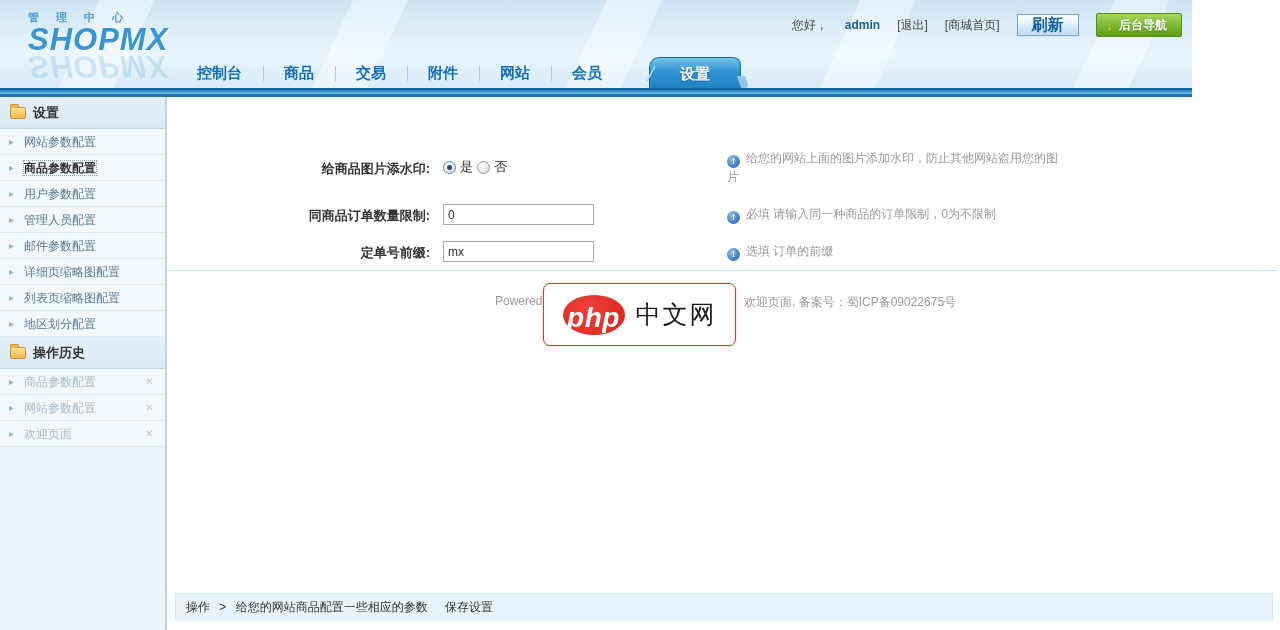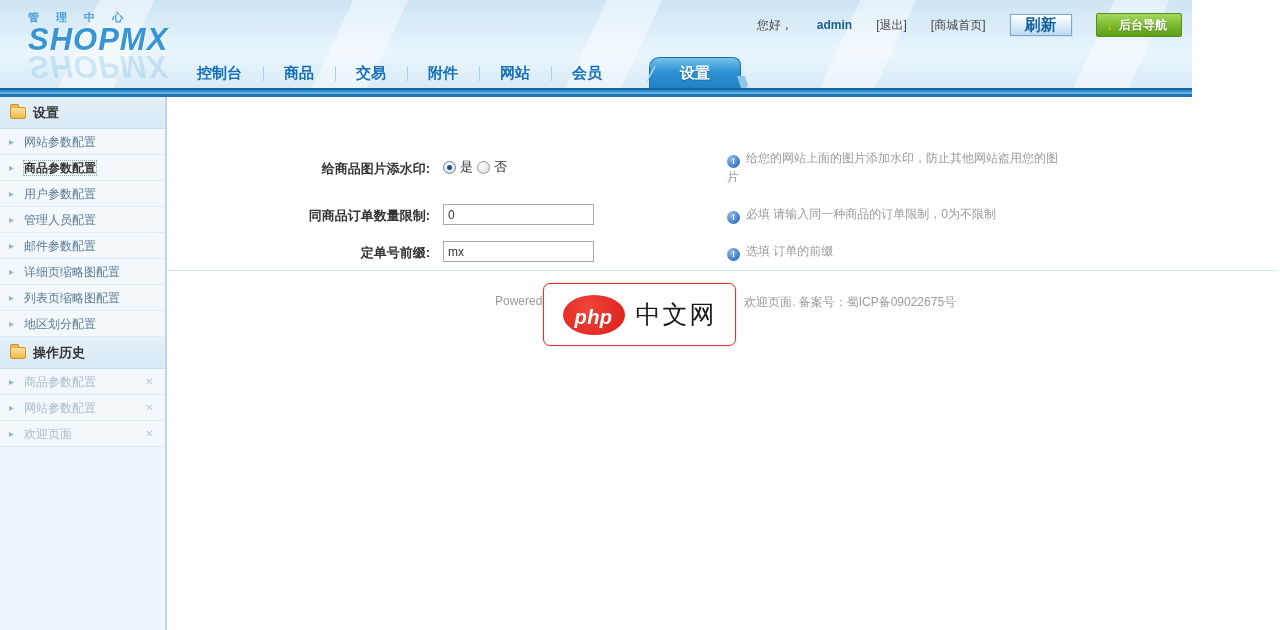--- a/index.html
+++ b/index.html
@@ -13,34 +13,34 @@
       linear-gradient(180deg,#cde4f4 0%,#e9f5fc 55%,#d3e8f5 100%);
   }
   .stripe { position:absolute; left:0; bottom:0; width:100%; height:9px;
     background:linear-gradient(180deg,#15669f 0 2px,#2f8bc9 2px 4px,#64b2e0 4px 6px,#1d74b6 6px 9px); }
 
   .logo { position:absolute; left:28px; top:10px; }
   .logo-top { font-size:11px; color:#4d9fd6; letter-spacing:7px; font-weight:bold; }
   .logo-main { position:relative; display:inline-block; font-size:31px; font-weight:bold; font-style:italic; color:#3795d4; letter-spacing:1px; text-shadow:1px 1px 1px rgba(255,255,255,.9); line-height:30px; }
   .logo-reflect { position:absolute; left:0; top:26px; transform:scaleY(-1); opacity:.18; }
 
-  .user-area { position:absolute; top:13px; right:10px; display:flex; align-items:center; gap:24px; font-size:12px; color:#444; }
+  .user-area { position:absolute; top:13px; right:10px; display:flex; align-items:center; gap:17px; font-size:12px; color:#444; }
   .user-area .uname { font-weight:bold; color:#1b5e93; }
   .user-area a.tlink { color:#444; text-decoration:none; }
   .btn-refresh { display:inline-block; min-width:62px; height:22px; line-height:20px; text-align:center;
     background:linear-gradient(180deg,#ffffff,#d9ecf8 55%,#bcdaf0); border:1px solid #7fa9ca; outline:1px solid #cfe4f2;
     color:#14639e; font-size:16px; font-weight:bold; cursor:pointer; }
   .btn-nav { display:inline-flex; align-items:center; gap:6px; height:24px; padding:0 14px 0 10px;
     background:linear-gradient(180deg,#a6d85e,#7cba32 50%,#5d9d18); border:1px solid #538f14; border-radius:2px;
     color:#fff; font-size:12px; font-weight:bold; cursor:pointer; text-shadow:0 1px 1px rgba(0,0,0,.25); }
   .nav-arrow { color:#ffd400; font-weight:bold; font-size:13px; text-shadow:0 1px 0 rgba(0,0,0,.2); }
 
   
   .tabs { position:absolute; left:176px; bottom:9px; display:flex; align-items:flex-end; }
-  .tab { position:relative; padding:0 21px; font-size:15px; font-weight:bold; color:#1570b8; line-height:30px; cursor:pointer; white-space:nowrap;font-family:Liberation Serif, serif; }
+  .tab { position:relative; padding:0 21px; font-size:15px; font-weight:bold; color:#1570b8; line-height:30px; cursor:pointer; white-space:nowrap; }
   .tab + .tab::before { content:""; position:absolute; left:0; top:8px; width:1px; height:15px; background:#aacde6; }
   .tab-active { margin-left:26px; padding:0 30px; color:#fff; line-height:31px; height:31px;
     background:linear-gradient(180deg,#74c2ea,#2f93d2 45%,#1f82c4); border:1px solid #1a6fae; border-bottom:none;
     border-radius:10px 8px 0 0; text-shadow:0 1px 1px rgba(0,0,0,.25); }
   .tab-active::before { content:""; position:absolute; left:-15px; bottom:-1px; width:24px; height:26px;
     background:linear-gradient(180deg,#e8f5fc,#a9d4ee); transform:skewX(-28deg); border-radius:6px 0 0 0; border-left:1px solid #bcdcef; }
   .tab-active::after { content:""; position:absolute; right:-7px; bottom:0; width:8px; height:12px; background:#8ec6e8; transform:skewX(18deg); border-radius:0 0 4px 0; }
 
   
   .sidebar { position:absolute; left:0; top:97px; width:167px; height:533px; background:#edf4fb; border-right:2px solid #bdd7ea; }
@@ -75,21 +75,21 @@
     background:radial-gradient(circle at 35% 30%,#8cbdec,#3a77c4 70%,#2a5ea6); color:#fff; font-size:9px; font-weight:bold;
     text-align:center; line-height:13px; }
 
   .divider { position:absolute; left:0; top:173px; right:0; height:1px; background:#cee4f2; }
 
   .powered { position:absolute; left:328px; top:197px; font-size:12px; color:#9a9a9a; }
   .copyright { position:absolute; left:577px; top:197px; font-size:12px; color:#9a9a9a; }
   .phplogo-box { position:absolute; left:376px; top:186px; width:193px; height:63px; background:#fff; border:1px solid #e0332a;
     border-radius:7px; display:flex; align-items:center; justify-content:center; gap:11px; box-shadow:0 0 2px rgba(224,51,42,.3); }
   .php-ellipse { width:62px; height:40px; border-radius:50%; background:radial-gradient(circle at 40% 35%,#f0443a,#da2018); display:flex; align-items:center; justify-content:center; }
-  .php-ellipse span { color:#fff; font-weight:bold; font-style:italic; font-size:20px; letter-spacing:0.5px;margin-top:6px; }
+  .php-ellipse span { color:#fff; font-weight:bold; font-style:italic; font-size:28px; letter-spacing:0.5px;margin-top:6px; }
   .cnw { font-size:25px; color:#1a1a1a; letter-spacing:2px; font-weight:500; }
 
   .action-bar { position:absolute; left:8px; right:4px; top:496px; height:28px; line-height:27px; background:#e8f3fb;
     border:1px solid #d7e8f4; font-size:12px; color:#333; padding-left:10px; }
   .action-bar .sep { margin:0 6px; }
   .action-bar .save { margin-left:14px; cursor:pointer; color:#333; text-decoration:none; }
 </style>
 </head>
 <body>
 
@@ -223,15 +223,21 @@
 
     <div class="powered">Powered</div>
     <div class="copyright">欢迎页面. 备案号：蜀ICP备09022675号</div>
     <div class="phplogo-box">
       <span class="php-ellipse">
         <span>php</span>
       </span>
       <span class="cnw">中文网</span>
     </div>
 
+    <div class="action-bar">
+      <span>操作</span>
+      <span class="sep">&gt;</span>
+      <span>给您的网站商品配置一些相应的参数</span>
+      <a class="save" href="#">保存设置</a>
+    </div>
   </div>
 
 </div>
 
 </body></html>

